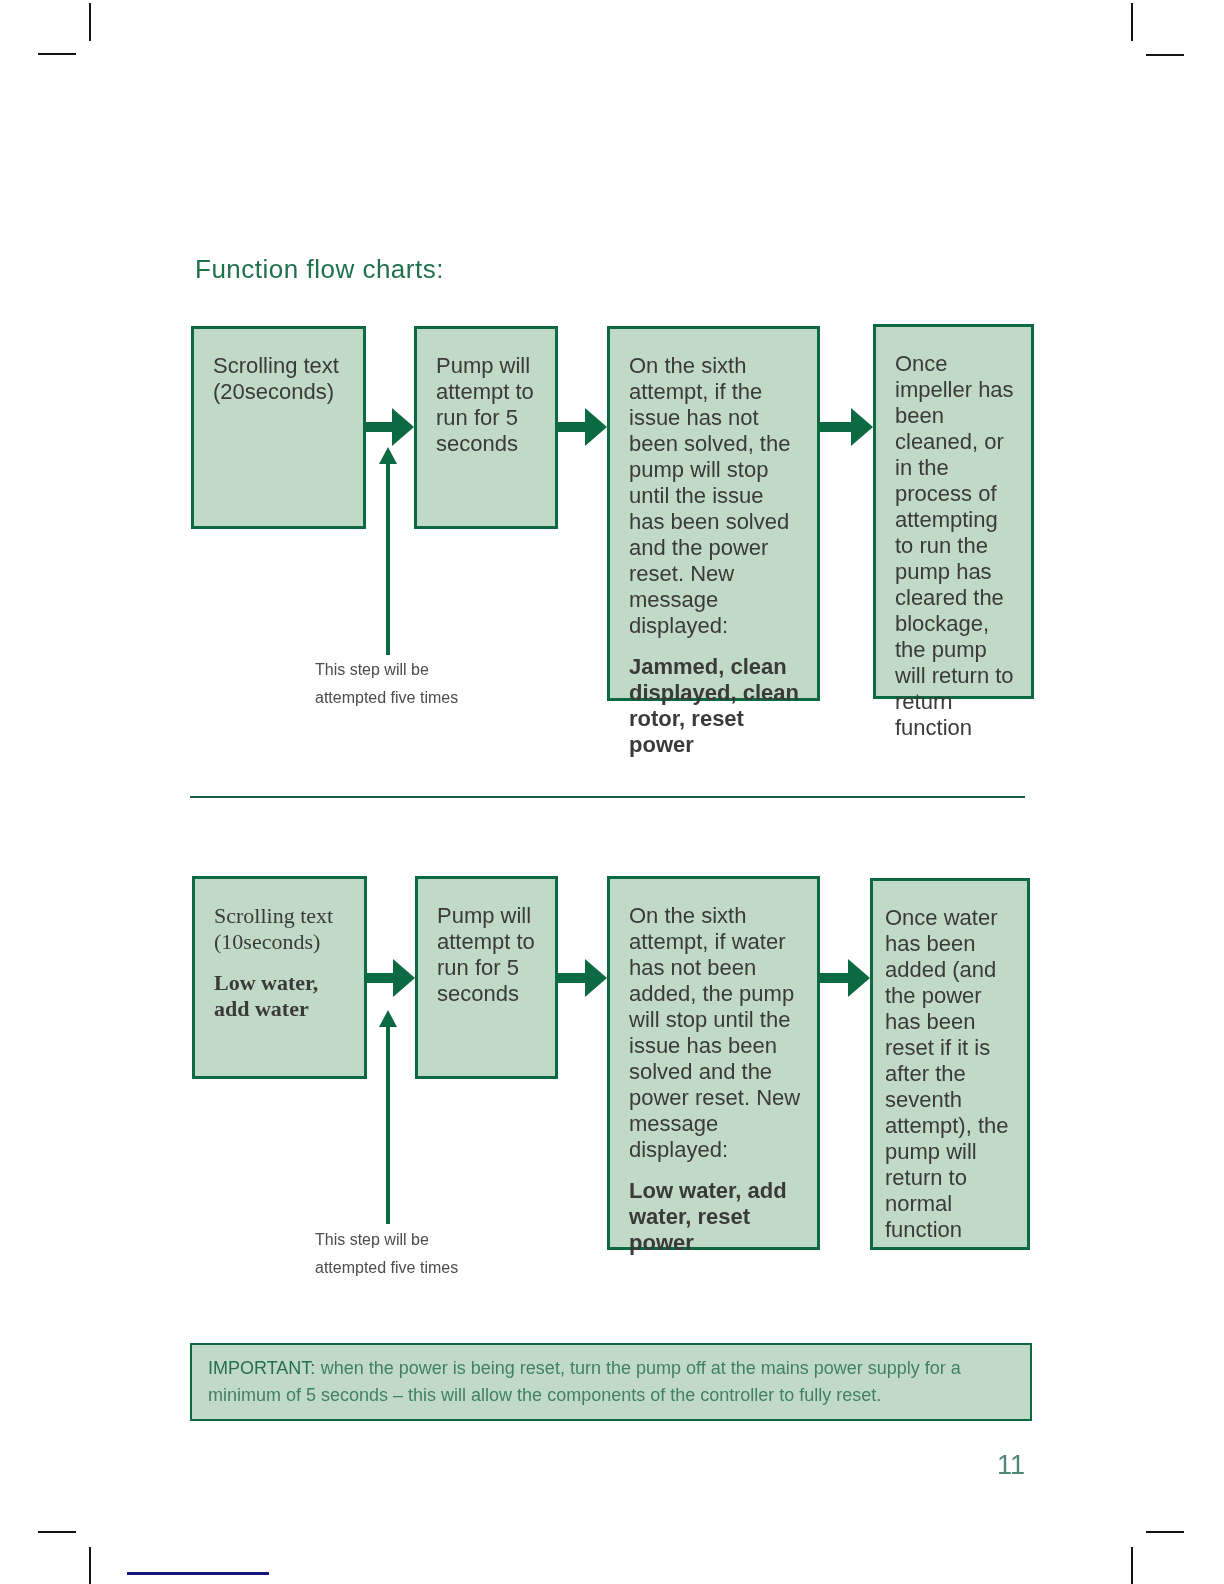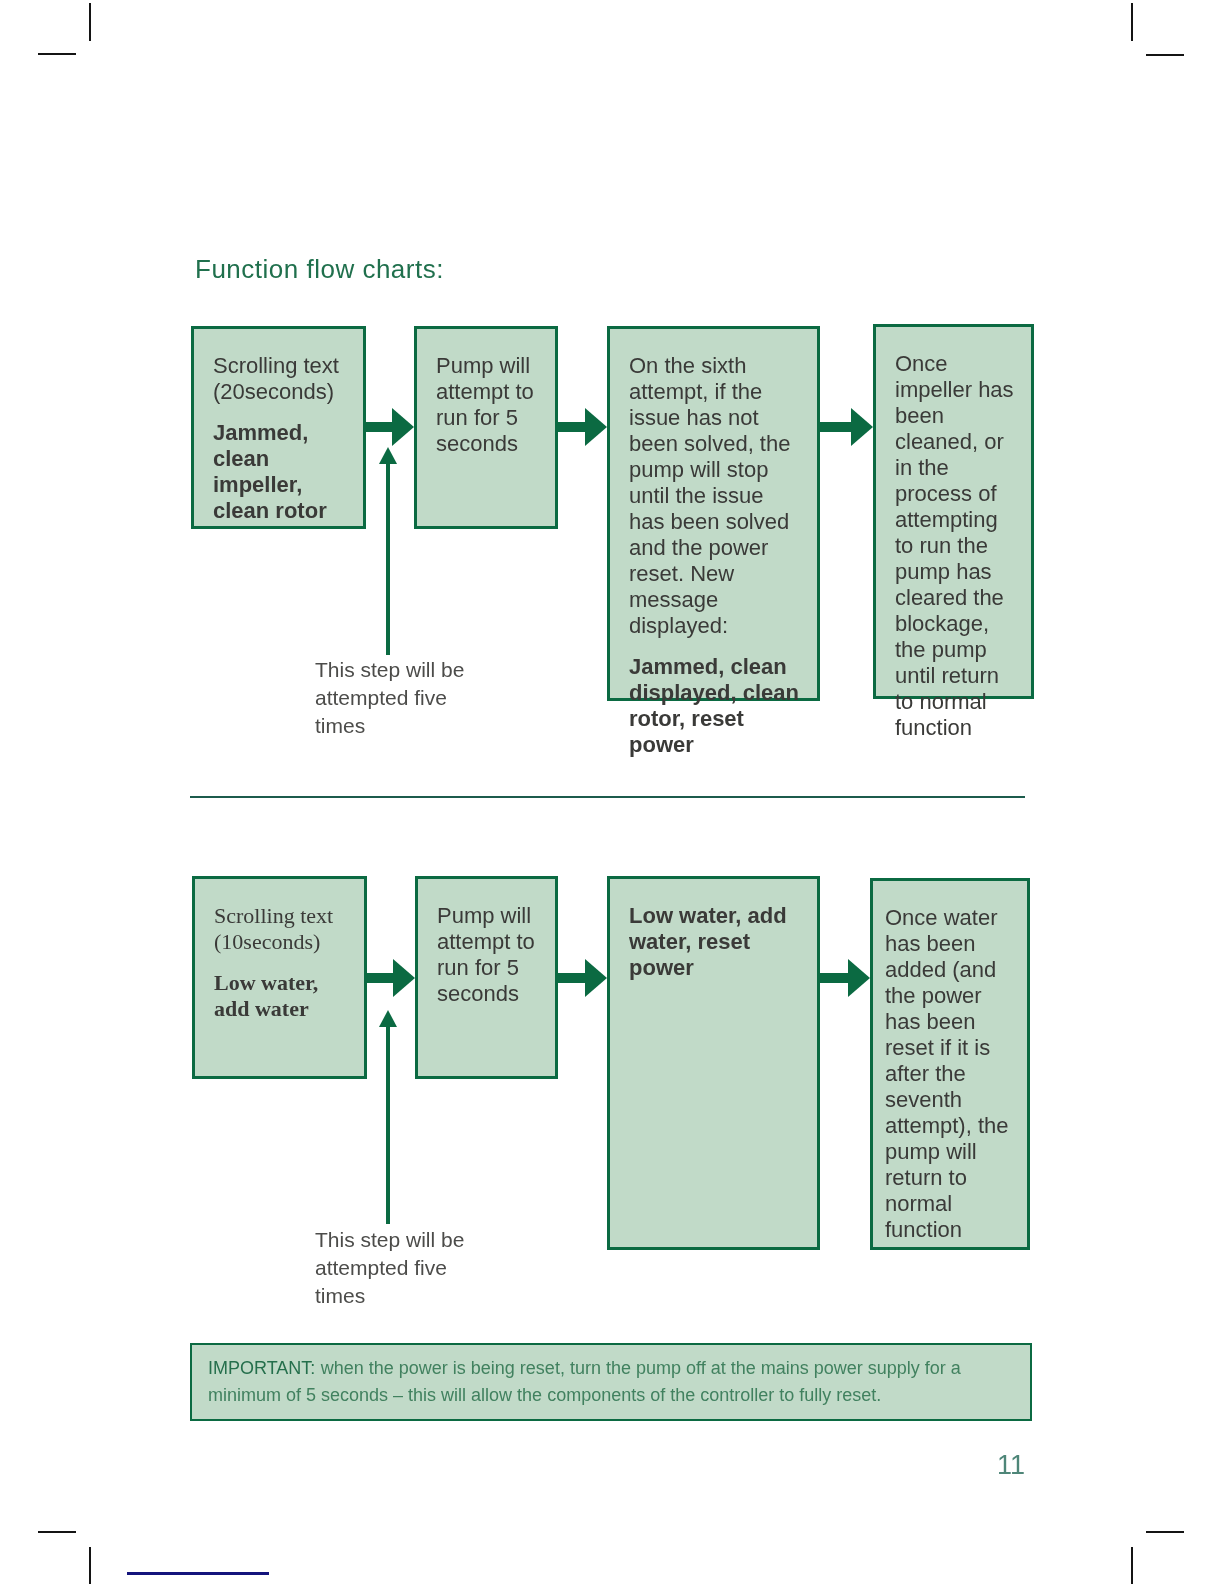--- a/index.html
+++ b/index.html
@@ -51,21 +51,21 @@
     width: 0; height: 0; margin: 0 auto;
     border-left: 9px solid transparent;
     border-right: 9px solid transparent;
     border-bottom: 17px solid #0b6a42;
   }
   .v-arrow .stem { width: 4px; margin: 0 auto; background: #0b6a42; }
   .note {
     position: absolute;
     width: 185px;
     color: #4c4c4a;
-    font-size: 21px;
+    font-size: 16px;
     line-height: 28px;
   }
   .divider {
     position: absolute;
     left: 190px; top: 796px; width: 835px; height: 2px;
     background: #1c5b4c;
   }
   .important {
     position: absolute;
     box-sizing: border-box;
@@ -104,21 +104,20 @@
   <div class="mark" style="left:38px;top:1531px;width:38px;height:2px;"></div>
   <div class="mark" style="left:89px;top:1547px;width:2px;height:37px;"></div>
   <div class="mark" style="left:1146px;top:1531px;width:38px;height:2px;"></div>
   <div class="mark" style="left:1131px;top:1547px;width:2px;height:37px;"></div>
 
   <h1 class="title">Function flow charts:</h1>
 
   <section>
     <div class="box" style="left:191px;top:326px;width:175px;height:203px;">
       <p>Scrolling text (20seconds)</p>
-      <p class="msg">Jammed, clean impeller, clean rotor</p>
     </div>
 
     <div class="h-arrow" style="left:366px;top:408px;width:48px;">
       <span class="stem"></span>
       <span class="head"></span>
     </div>
 
     <div class="box" style="left:414px;top:326px;width:144px;height:203px;">
       <p>Pump will attempt to run for 5 seconds</p>
     </div>
@@ -132,21 +131,21 @@
       <p>On the sixth attempt, if the issue has not been solved, the pump will stop until the issue has been solved and the power reset. New message displayed:</p>
       <p class="msg">Jammed, clean displayed, clean rotor, reset power</p>
     </div>
 
     <div class="h-arrow" style="left:820px;top:408px;width:53px;">
       <span class="stem"></span>
       <span class="head"></span>
     </div>
 
     <div class="box" style="left:873px;top:324px;width:161px;height:375px;">
-      <p>Once impeller has been cleaned, or in the process of attempting to run the pump has cleared the blockage, the pump until return to normal function</p>
+      <p>Once impeller has been cleaned, or in the process of attempting to run the pump has cleared the blockage, the pump will return to return function</p>
     </div>
 
     <div class="v-arrow" style="left:379px;top:447px;">
       <span class="head" style="display:block;"></span>
       <span class="stem" style="display:block;height:191px;"></span>
     </div>
 
     <div class="note" style="left:315px;top:656px;">This step will be attempted five times</div>
   </section>
 
@@ -166,20 +165,21 @@
     <div class="box" style="left:415px;top:876px;width:143px;height:203px;">
       <p>Pump will attempt to run for 5 seconds</p>
     </div>
 
     <div class="h-arrow" style="left:558px;top:959px;width:49px;">
       <span class="stem"></span>
       <span class="head"></span>
     </div>
 
     <div class="box" style="left:607px;top:876px;width:213px;height:374px;">
+      <p>On the sixth attempt, if water has not been added, the pump will stop until the issue has been solved and the power reset. New message displayed:</p>
       <p class="msg">Low water, add water, reset power</p>
     </div>
 
     <div class="h-arrow" style="left:820px;top:959px;width:50px;">
       <span class="stem"></span>
       <span class="head"></span>
     </div>
 
     <div class="box" style="left:870px;top:878px;width:160px;height:372px;padding-left:12px;">
       <p>Once water has been added (and the power has been reset if it is after the seventh attempt), the pump will return to normal function</p>

